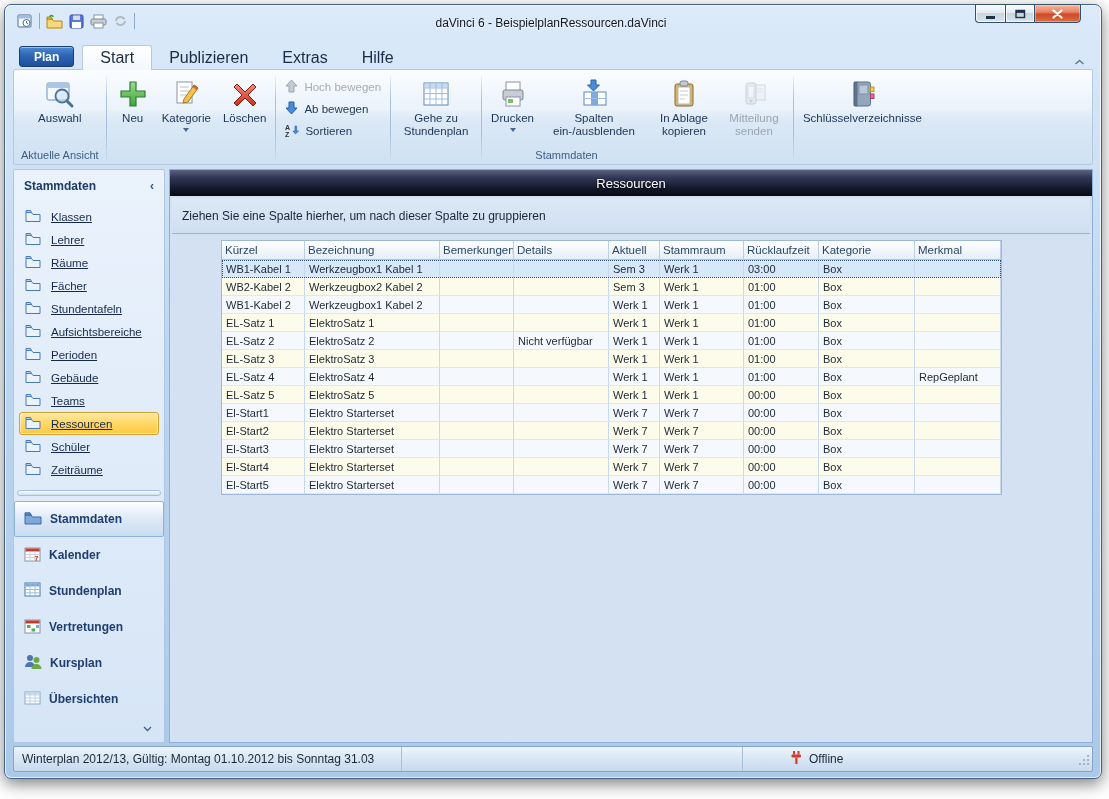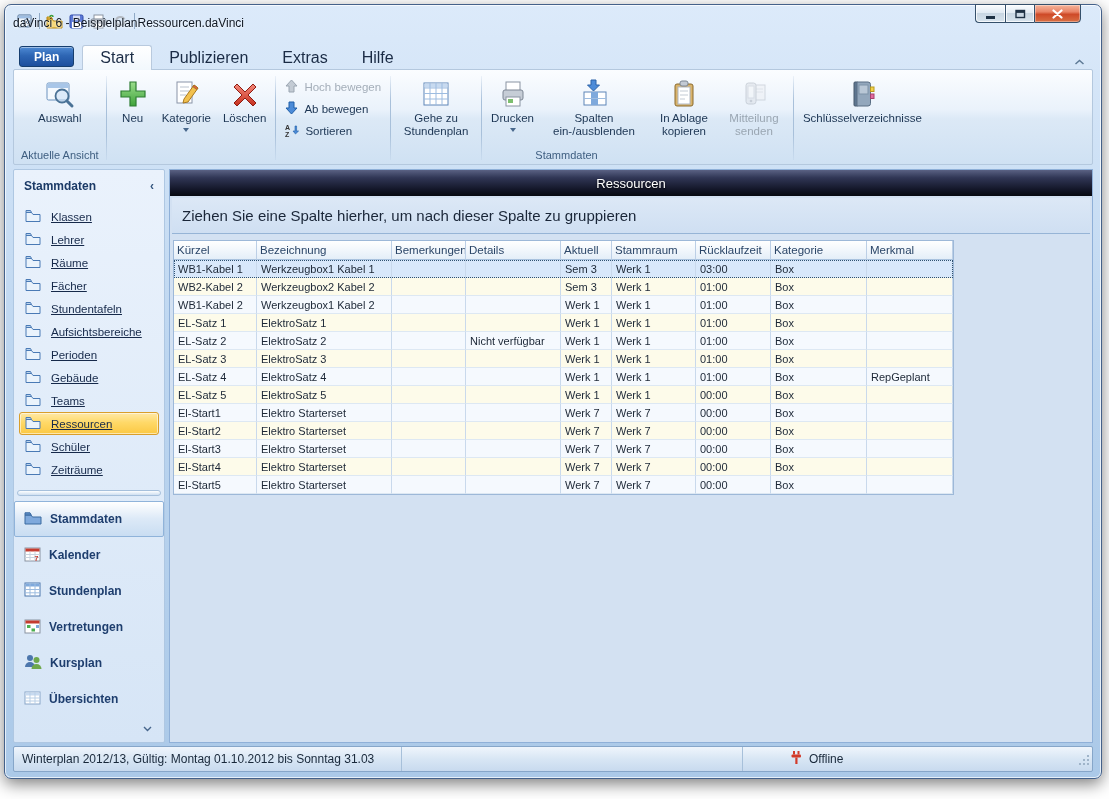--- a/index.html
+++ b/index.html
@@ -13,21 +13,21 @@
     background: linear-gradient(180deg,#DCEAFA,#BDD6F0 45%,#ABC9E8);
     box-shadow: 0 5px 16px rgba(0,0,0,.5), inset 0 0 0 1px rgba(255,255,255,.7);
     display: flex; flex-direction: column; padding: 0 8px 6px;
   }
   
   .titlebar { height: 38px; position: relative; flex: 0 0 auto; }
   .qat { position: absolute; left: 4px; top: 8px; display: flex; align-items: center; gap: 6px; }
   .qat-btn { display: flex; align-items: center; }
   .qat-sep { width: 1px; height: 16px; background: #8FA9C6; }
   .win-title {
-    position: absolute; left: 0; right: 4px; top: 11px; 
+    position: absolute; left: 0; right: 4px; top: 11px; text-align: center;
     font-size: 12px; color: #0F1722; text-shadow: 0 1px 2px rgba(255,255,255,.9);
   }
   .caption-btns { position: absolute; right: 12px; top: -1px; display: flex; z-index: 5; }
   .cbtn {
     height: 19px; border: 1px solid #35506B; display: flex; align-items: center; justify-content: center;
     background: linear-gradient(180deg,#FAFCFE,#E2EBF3 45%,#C8D6E2 50%,#D8E4EE);
     box-shadow: inset 0 0 0 1px rgba(255,255,255,.75);
   }
   .cbtn.min { width: 30px; border-radius: 0 0 0 4px; border-right: none; }
   .cbtn.max { width: 29px; border-right: none; }
@@ -96,25 +96,25 @@
   .sb-bottom { margin-top: auto; display: flex; justify-content: flex-end; padding: 4px 12px 8px; color: #47668C; font-size: 10px; }
   
   .content { flex: 1; background: #D3E1F2; border: 1px solid #8FB0D8; position: relative; overflow: hidden; display: flex; flex-direction: column; }
   .content-title {
     height: 26px; flex: 0 0 auto; display: flex; align-items: center; justify-content: center;
     background: linear-gradient(180deg,#5A6183 0%,#303655 30%,#131628 75%,#070910);
     color: #FFF; font-size: 13px; text-shadow: 0 1px 2px #000;
   }
   .group-bar {
     flex: 0 0 auto; height: 36px; display: flex; align-items: center; padding: 0 10px;
-    font-size: 15px; color: #1A2638; margin: 2px 2px 0;
+    font-size: 12px; color: #1A2638; margin: 2px 2px 0;
     background: linear-gradient(180deg,#DCE8F6,#CFDFF2); border-bottom: 1px solid #96B4D6;
   }
   .grid-wrap { padding: 6px 0 0 3px; }
-  .grid { width: 781px; border: 1px solid #9DB8D8; background: #D3E1F2; }
+  .grid { width: 781px; border: 1px solid #9DB8D8; background: #D3E1F2; margin-left: 48px; }
   .grid-cols { display: grid; grid-template-columns: 83px 135px 74px 95px 51px 84px 75px 96px 86px; }
   .grid-header { height: 19px; }
   .hcell {
     background: linear-gradient(180deg,#FFFFFF,#EFF5FB 60%,#E4EEF8);
     border-right: 1px solid #BCCFE6; border-bottom: 1px solid #A9C2DE;
     font-size: 11.5px; color: #2B4668; display: flex; align-items: center; padding: 0 3px;
     overflow: hidden; white-space: nowrap;
   }
   .grid-row { height: 18px; }
   .cell {

